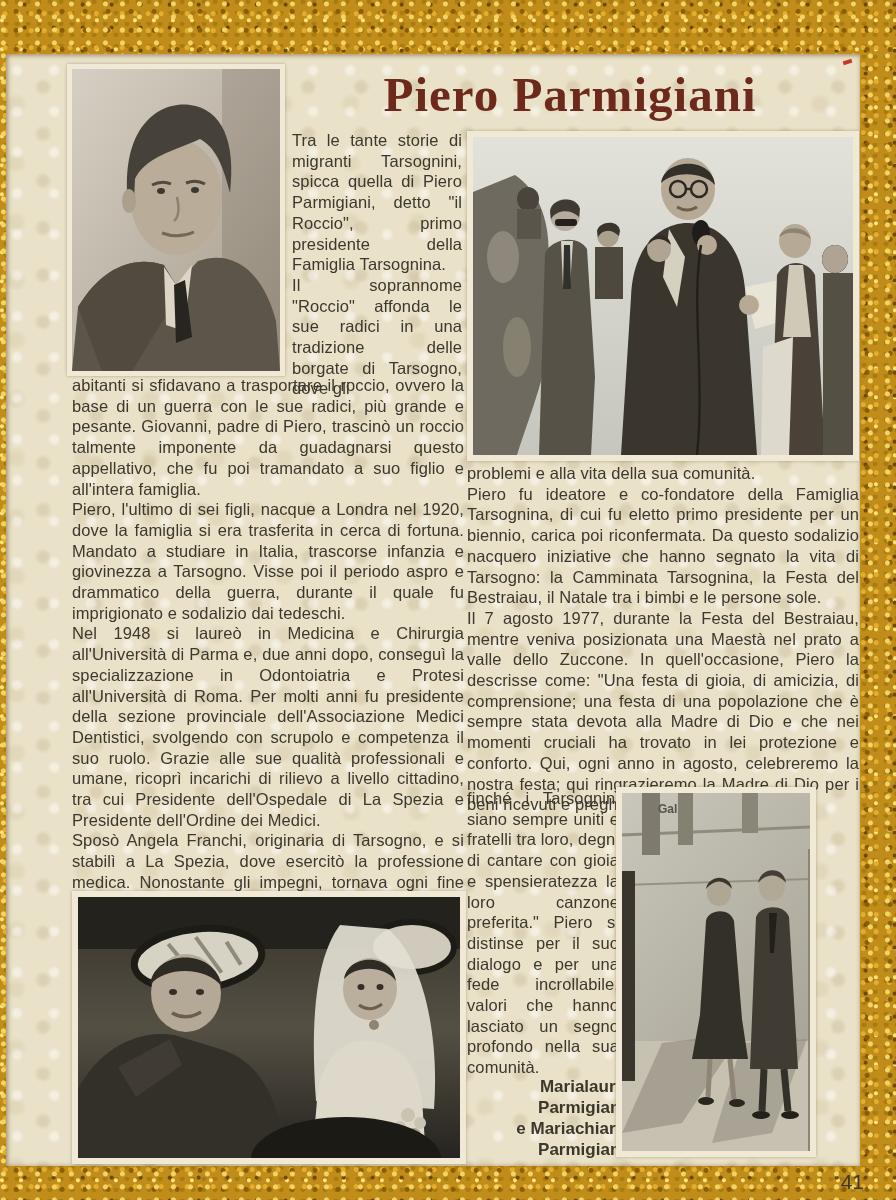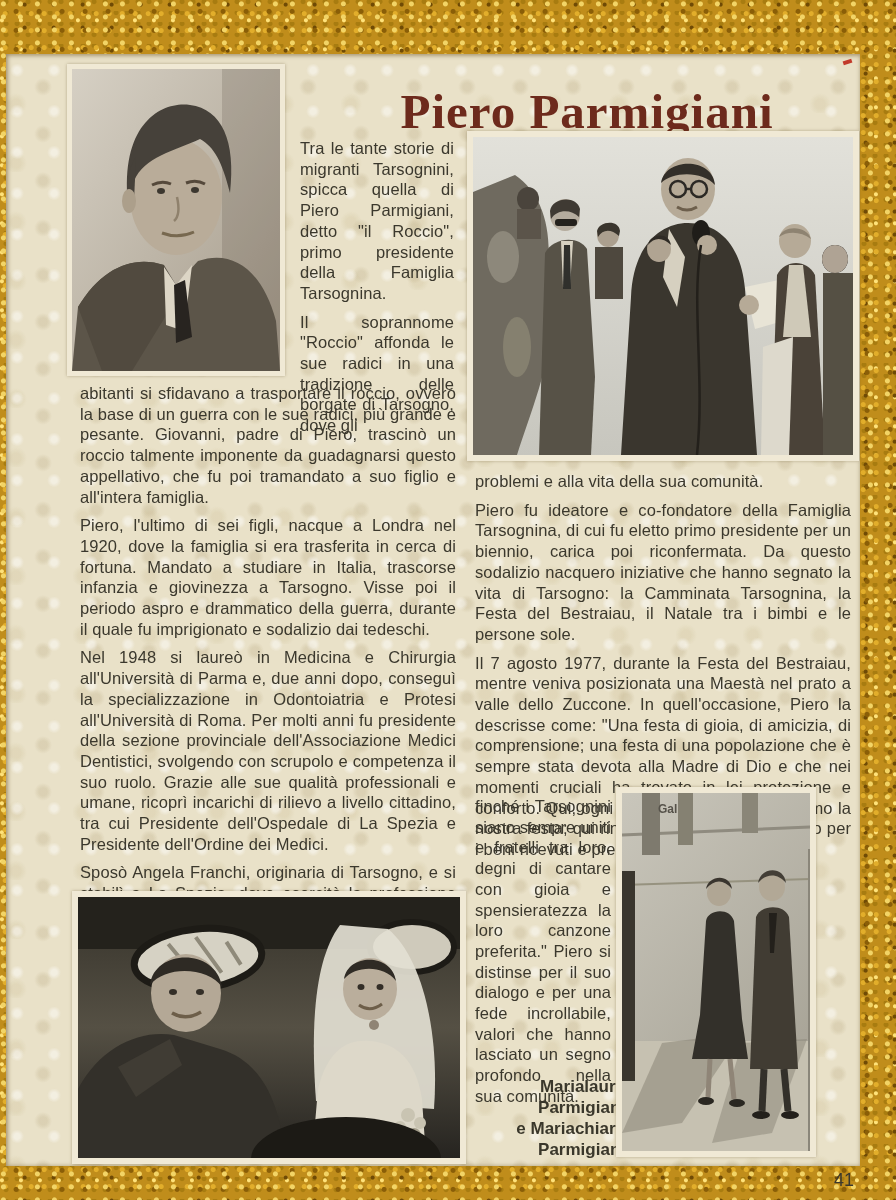--- a/index.html
+++ b/index.html
@@ -25,27 +25,27 @@
     background-color:#e9e1c8;
     background-image:
       radial-gradient(circle at 30% 40%, rgba(255,255,255,.45) 0 3px, transparent 7px),
       radial-gradient(circle at 70% 70%, rgba(186,171,132,.30) 0 4px, transparent 9px),
       radial-gradient(circle at 15% 85%, rgba(210,198,160,.35) 0 5px, transparent 11px);
     background-size:37px 41px,53px 47px,67px 59px;
     box-shadow:inset 2px 0 4px rgba(90,60,10,.35), inset 0 2px 4px rgba(90,60,10,.3);
   }
 
   .title{
-    position:absolute;left:294px;top:12px;width:540px;margin:17px;
+    position:absolute;left:294px;top:12px;width:540px;margin:0;
     font-family:"Liberation Serif",serif;font-weight:700;font-size:49px;
     text-align:center;color:#6d2a1c;letter-spacing:1px;
   }
   .red-mark{position:absolute;left:837px;top:6px;width:9px;height:4px;background:#c23a2b;transform:rotate(-18deg);}
 
-  .col p{margin:8px;font-size:16.5px;line-height:20.7px;color:#3b382d;
+  .col p{margin:0;font-size:16.5px;line-height:20.7px;color:#3b382d;
          text-align:justify;letter-spacing:.1px;}
   .col{position:absolute;}
   .intro-col   {left:286px;top:76px; width:170px;}
   .left-col    {left:66px; top:321px;width:392px;}
   .right-col   {left:461px;top:409px;width:392px;}
   .narrow-col  {left:461px;top:734px;width:152px;}
 
   .byline{
     position:absolute;left:461px;top:1022px;width:158px;
     font-weight:700;font-size:17px;line-height:21px;color:#3a372b;
@@ -54,22 +54,22 @@
 
   .photo{position:absolute;box-sizing:border-box;border:6px solid #f0e9d5;
          box-shadow:0 0 3px rgba(80,60,20,.35);overflow:hidden;background:#b9b2a5;}
   .photo svg{display:block;}
   .portrait-photo{left:61px; top:10px; width:218px;height:312px;border-width:5px;}
   .speech-photo  {left:461px;top:77px; width:392px;height:330px;}
   .wedding-photo {left:66px; top:837px;width:394px;height:273px;}
   .street-photo  {left:610px;top:733px;width:200px;height:370px;}
 
   .page-number{
-    position:absolute;left:824px;top:1170px;width:40px;text-align:center;
-    font-size:18px;color:#3b382e;
+    position:absolute;left:824px;top:1170px;width:40px;text-align:right;
+    font-size:21px;color:#3b382e;
   }
   .svg-sign{font-family:"Liberation Sans",sans-serif;font-weight:700;}
 </style>
 </head>
 <body>
 
 <div class="sheet">
   <div class="page">
 
     <h1 class="title">Piero Parmigiani</h1>

